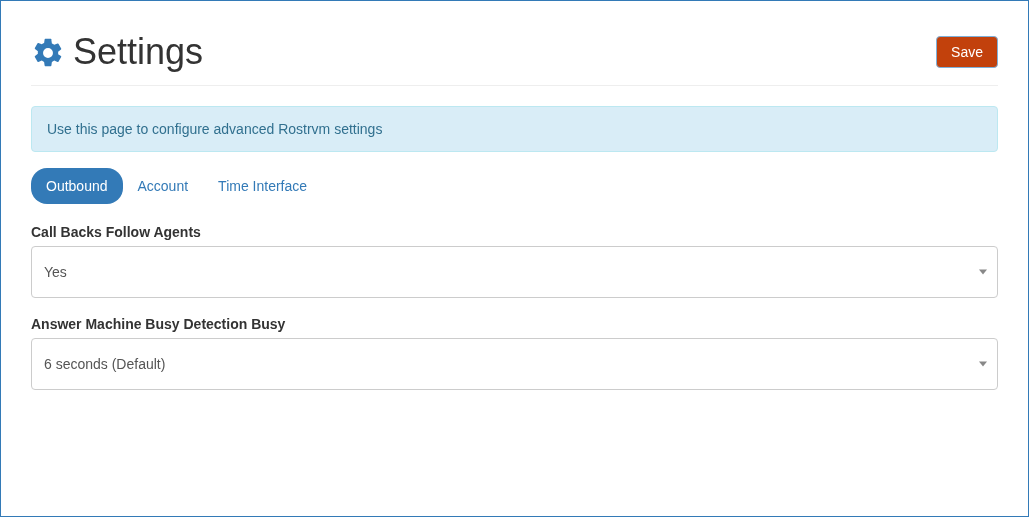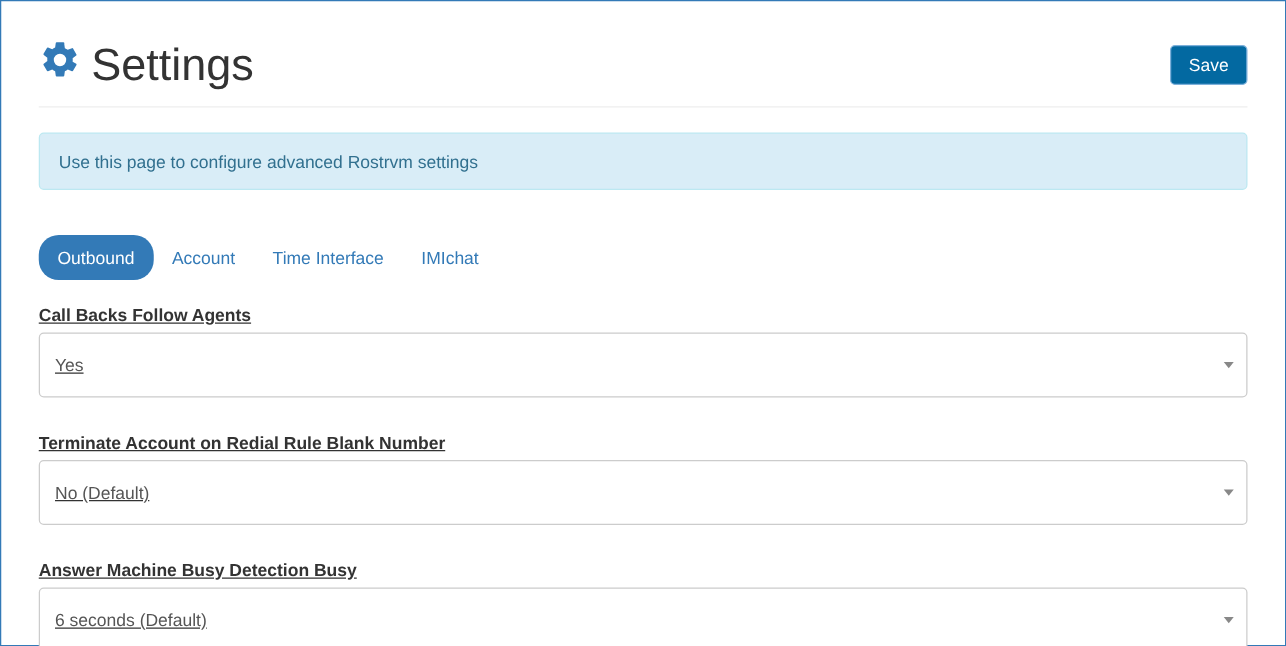--- a/index.html
+++ b/index.html
@@ -23,69 +23,68 @@
     .header-row {
       display: flex;
       justify-content: space-between;
       align-items: center;
       padding-bottom: 12px;
       border-bottom: 1px solid #eee;
       margin-bottom: 20px;
     }
     .title-wrap {
       display: flex;
-      align-items: flex-start;
+      align-items: flex-end;
       gap: 8px;
     }
     .title-wrap h1 {
       font-size: 36px;
       font-weight: 500;
       color: #333;
     }
     .gear-icon {
       width: 34px;
       height: 34px;
       color: #337ab7;
     }
     .save-btn {
-      background: #0369a1;
+      background: #c2410c;
       color: #fff;
       border: 1px solid #7db0da;
       border-radius: 4px;
       padding: 7px 14px;
       font-size: 14px;
       cursor: pointer;
     }
     .info-panel {
       background: #d9edf7;
       color: #31708f;
       border: 1px solid #bce8f1;
       border-radius: 4px;
       padding: 14px 15px;
-      margin-bottom: 36px;
+      margin-bottom: 16px;
     }
     .tabs {
       display: flex;
       gap: 0;
       margin-bottom: 20px;
     }
     .tab {
       padding: 10px 15px;
       color: #337ab7;
       border-radius: 16px;
       cursor: pointer;
       font-size: 14px;
     }
     .tab.active {
       background: #337ab7;
       color: #fff;
     }
     .form-group {
-      margin-bottom: 28px;
-      text-decoration: underline;
+      margin-bottom: 18px;
     }
     .form-group label {
       font-weight: 700;
       color: #333;
       display: block;
       margin-bottom: 6px;
       font-size: 14px;
     }
     .select-wrap {
       position: relative;
@@ -129,38 +128,30 @@
   </div>
 
   <div class="info-panel">
     <span>Use this page to configure advanced Rostrvm settings</span>
   </div>
 
   <div class="tabs">
     <div class="tab active">Outbound</div>
     <div class="tab">Account</div>
     <div class="tab">Time Interface</div>
-    <div class="tab">IMIchat</div>
   </div>
 
   <div class="form-group">
     <label>Call Backs Follow Agents</label>
     <div class="select-wrap">
       <span>Yes</span>
       <span class="select-caret"></span>
     </div>
   </div>
 
-  <div class="form-group">
-    <label>Terminate Account on Redial Rule Blank Number</label>
-    <div class="select-wrap">
-      <span>No (Default)</span>
-      <span class="select-caret"></span>
-    </div>
-  </div>
 
   <div class="form-group">
     <label>Answer Machine Busy Detection Busy</label>
     <div class="select-wrap">
       <span>6 seconds (Default)</span>
       <span class="select-caret"></span>
     </div>
   </div>
 </div>
 

